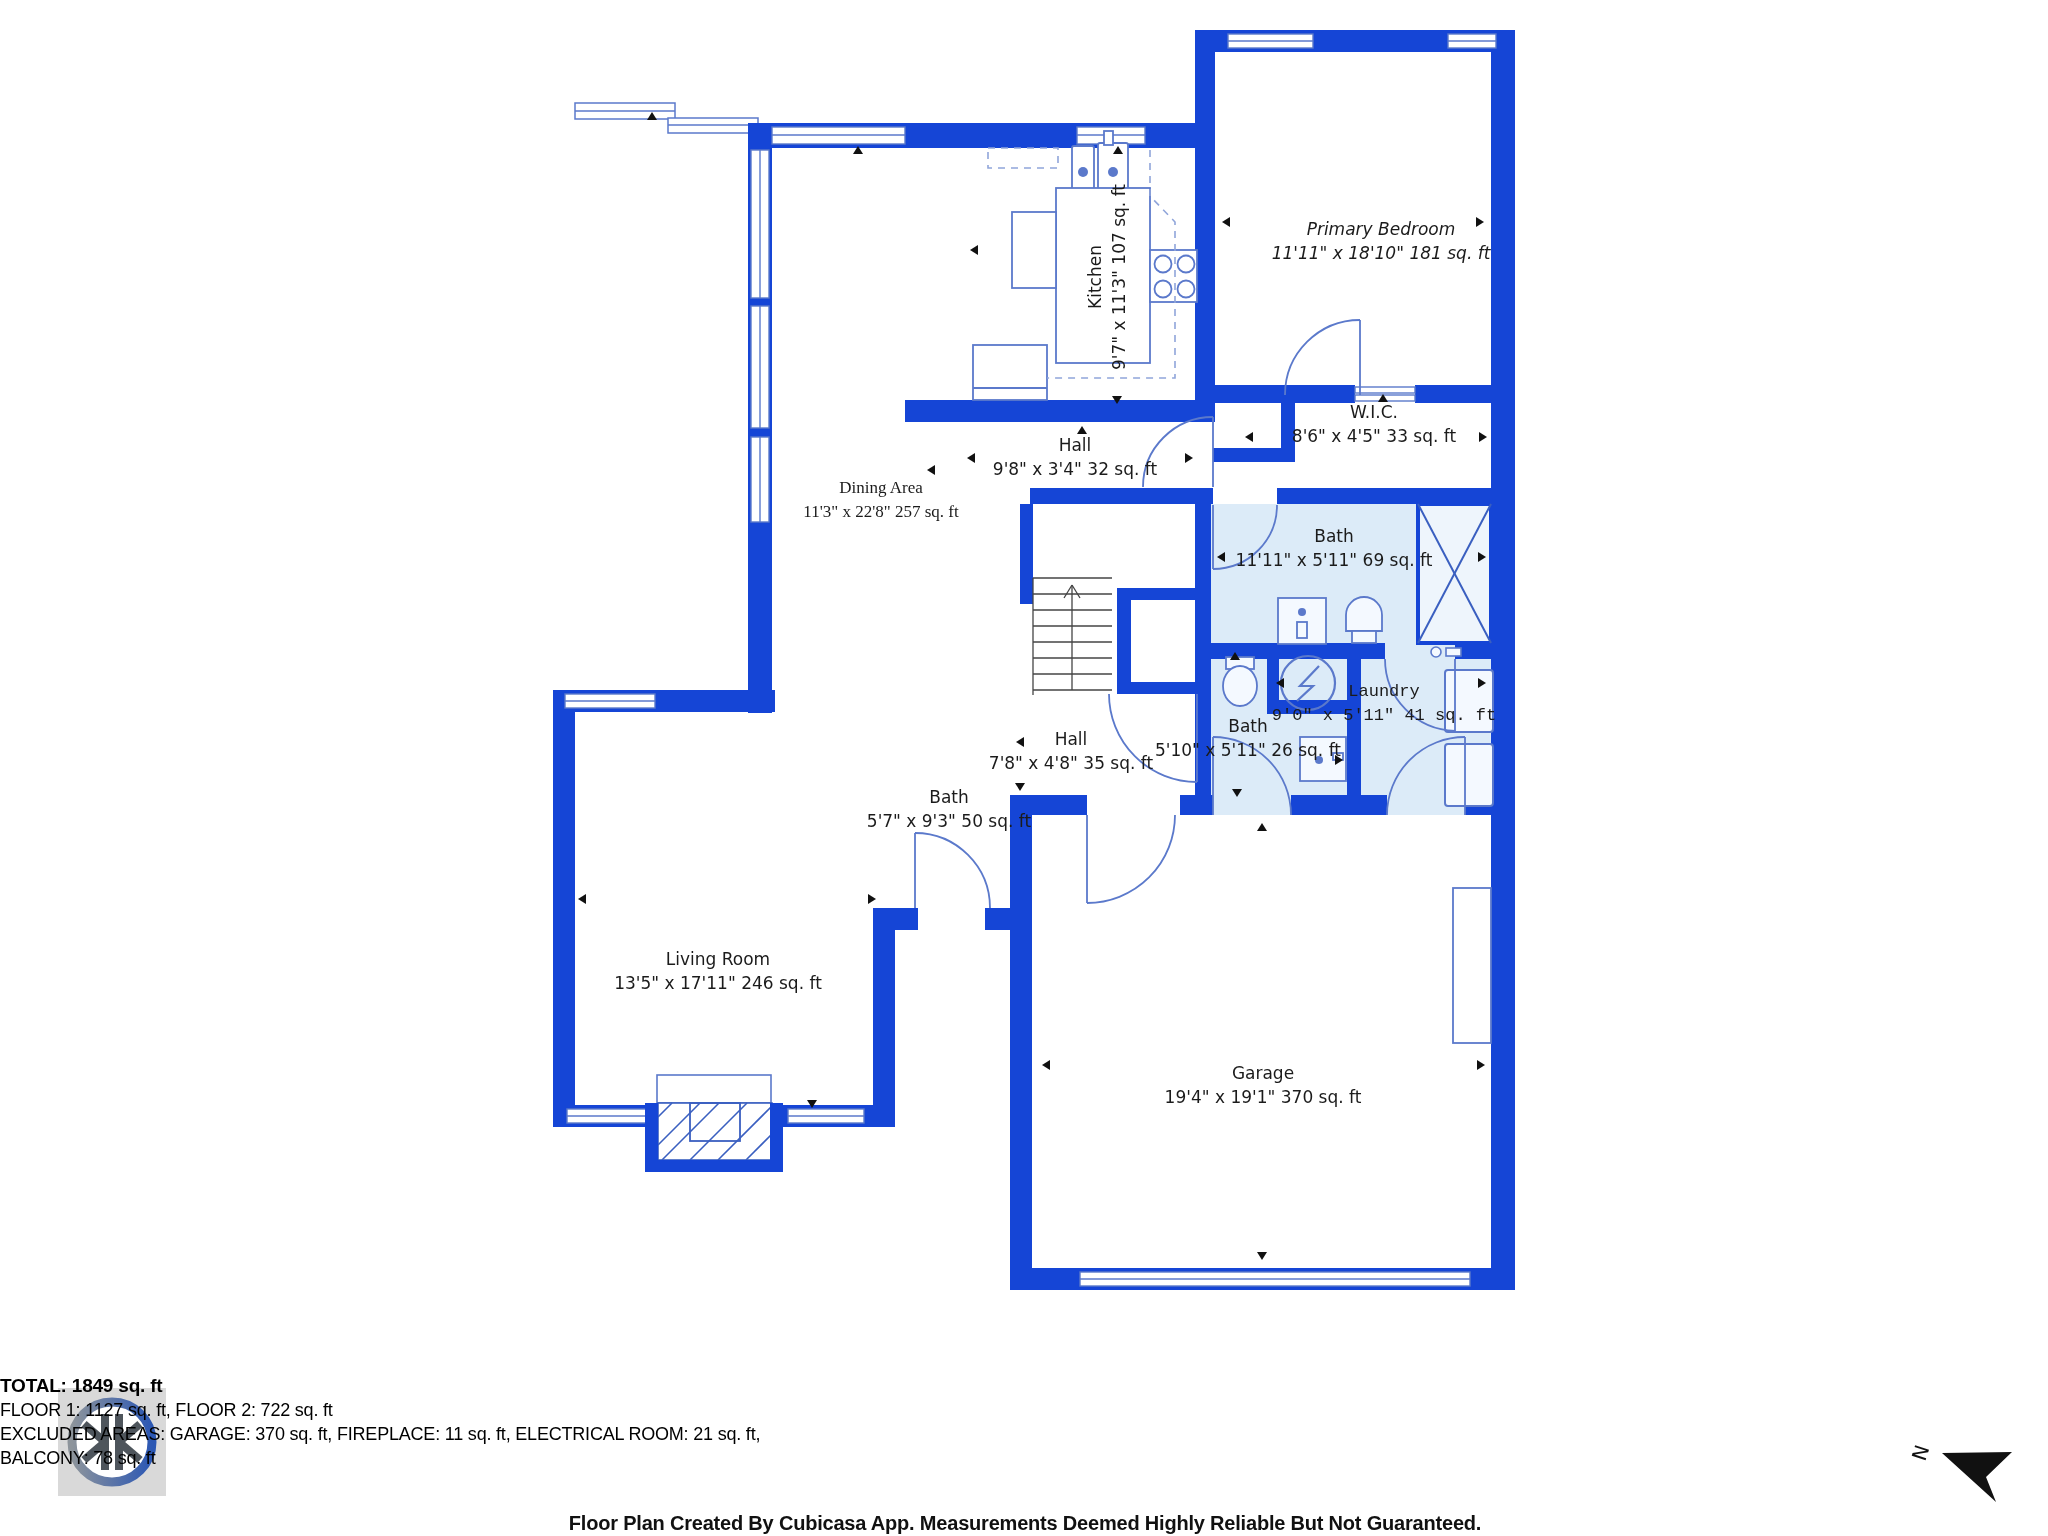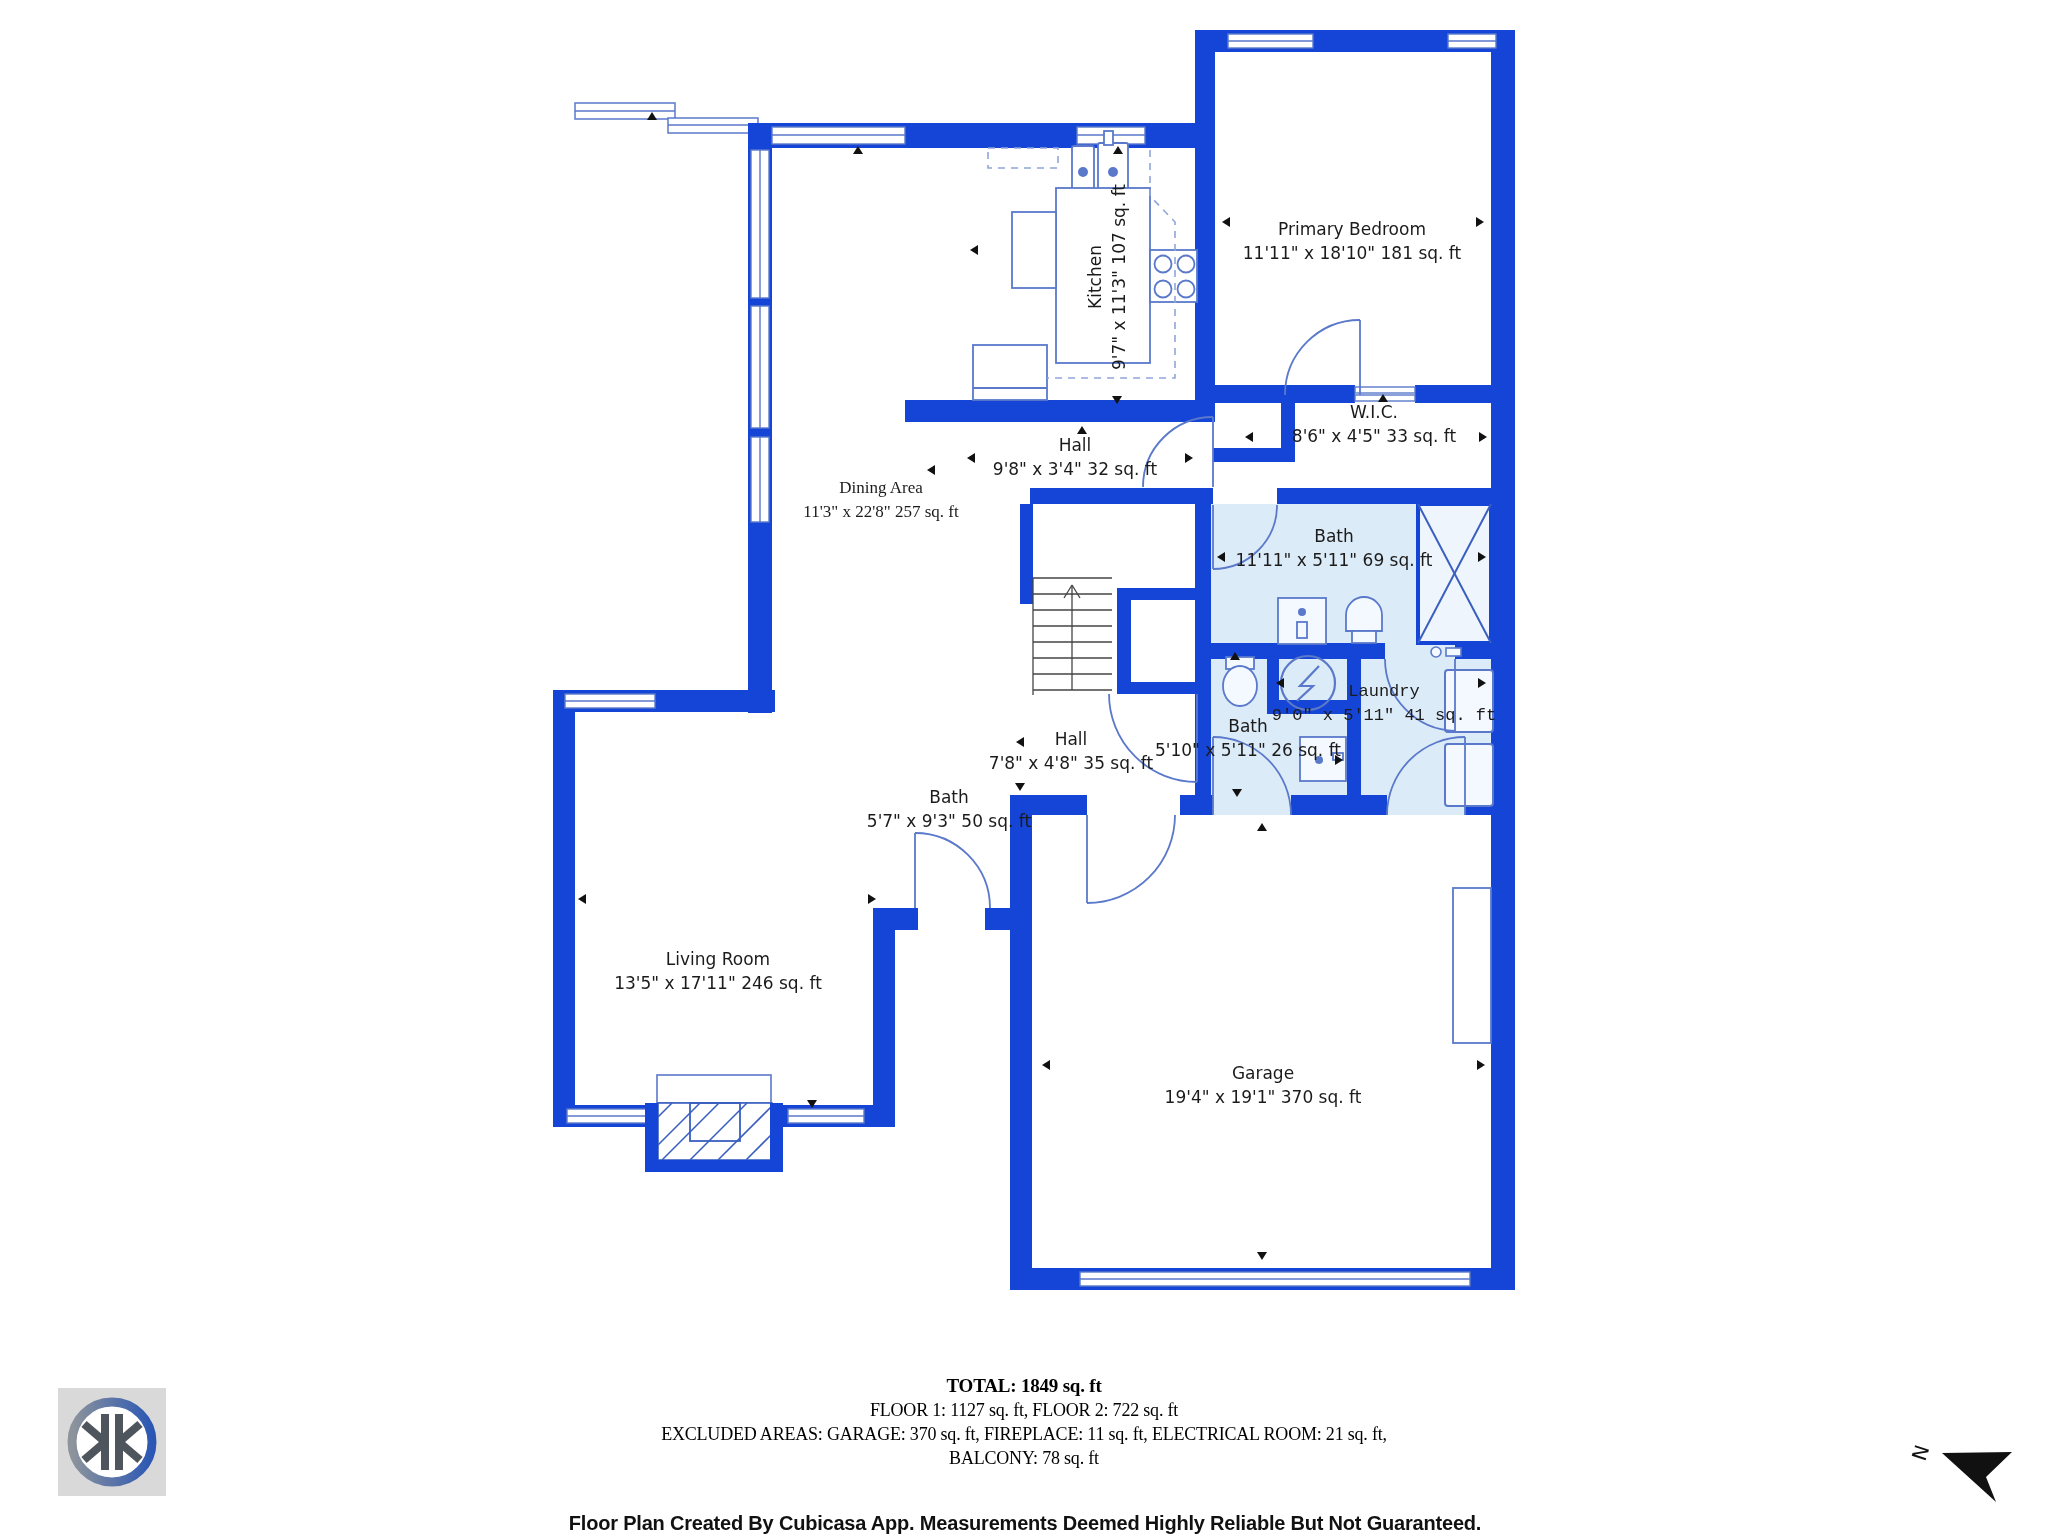--- a/index.html
+++ b/index.html
@@ -2,22 +2,22 @@
 <html><head>
 <meta charset="utf-8">
 <style>
   html,body{margin:0;padding:0;background:#ffffff;}
   #stage{position:relative;width:2048px;height:1536px;background:#fff;overflow:hidden;
          font-family:"DejaVu Sans",sans-serif;}
   #plan-svg{position:absolute;left:0;top:0;width:2048px;height:1536px;}
   .room-label{position:absolute;transform:translate(-50%,-50%);text-align:center;
               white-space:nowrap;color:#1b1b1b;font-size:17px;line-height:24px;}
   .room-label.rot{transform:translate(-50%,-50%) rotate(-90deg);}
-  .summary{position:absolute;left:0;top:1374px;width:100%;text-align:center;color:#000;
-           font-family:Liberation Serif, serif;font-size:18px;line-height:24px;
+  .summary{position:absolute;left:0;top:1374px;width:100%;color:#000;
+           font-family:Liberation Sans, sans-serif;font-size:18px;line-height:24px;
            letter-spacing:-0.2px;}
   .summary .total{font-weight:bold;font-size:19px;}
   .disclaimer{position:absolute;left:1px;top:1512px;width:100%;text-align:center;color:#111;
               font-family:"Liberation Sans",sans-serif;font-weight:bold;font-size:20px;
               letter-spacing:-0.2px;}
 </style>
 </head>
 <body>
 
 <div id="stage">
@@ -291,21 +291,21 @@
     <div>11'3" x 22'8" 257 sq. ft</div>
   </div>
   <div class="room-label rot" style="left:1107px;top:277px;">
     <div>Kitchen</div>
     <div>9'7" x 11'3" 107 sq. ft</div>
   </div>
   <div class="room-label" style="left:1075px;top:457px;">
     <div>Hall</div>
     <div>9'8" x 3'4" 32 sq. ft</div>
   </div>
-  <div class="room-label" style="left:1352px;top:241px;">
+  <div class="room-label" style="left:1381px;top:241px;font-style:italic;">
     <div>Primary Bedroom</div>
     <div>11'11" x 18'10" 181 sq. ft</div>
   </div>
   <div class="room-label" style="left:1374px;top:424px;">
     <div>W.I.C.</div>
     <div>8'6" x 4'5" 33 sq. ft</div>
   </div>
   <div class="room-label" style="left:1334px;top:548px;">
     <div>Bath</div>
     <div>11'11" x 5'11" 69 sq. ft</div>

